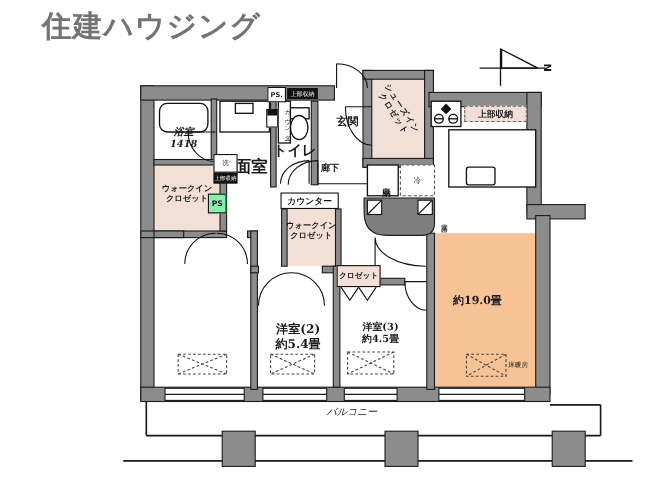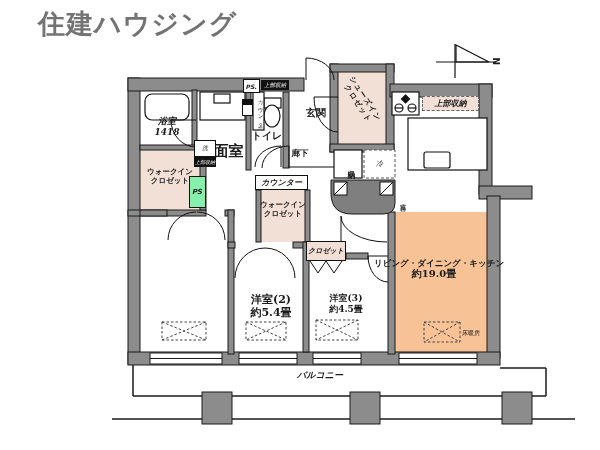--- a/index.html
+++ b/index.html
@@ -4,21 +4,21 @@
 <style>
   html,body{margin:0;padding:0;background:#fff;}
   #canvas{position:relative;width:600px;height:450px;background:#fff;overflow:hidden;
           font-family:"DejaVu Sans",sans-serif;}
   svg{position:absolute;left:0;top:0;}
   .lbl{position:absolute;text-align:center;color:#1a1a1a;
        font-family:"DejaVu Serif",serif;font-weight:bold;line-height:1.2;white-space:nowrap;}
   .sans{font-family:"DejaVu Sans",sans-serif;}
   .vtext{writing-mode:vertical-rl;text-orientation:upright;letter-spacing:1px;}
   .badge{position:absolute;box-sizing:border-box;display:flex;align-items:center;
-         justify-content:center;font-family:"DejaVu Sans",sans-serif;color:#1a1a1a;font-style:italic;}
+         justify-content:center;font-family:"DejaVu Sans",sans-serif;color:#1a1a1a;}
   .logo{position:absolute;left:14px;top:6px;font-size:27px;font-weight:bold;
         letter-spacing:1px;color:#737373;font-family:"DejaVu Sans",sans-serif;margin-left:24px;}
 </style>
 </head>
 <body>
 
 <div id="canvas">
 
   <svg width="600" height="450" viewBox="0 0 600 450">
 
@@ -151,33 +151,33 @@
   <div class="logo">住建ハウジング</div>
 
   <div class="lbl sans" style="left:489px;top:56px;width:14px;font-size:9px;transform:rotate(90deg);">N</div>
 
   <div class="lbl" style="left:140px;top:116px;width:54px;font-size:9px;font-style:italic;">
     <span>浴室</span><br>
     <span>1418</span>
   </div>
   <div class="lbl" style="left:197px;top:110px;width:48px;font-size:15px;margin-top:32px;">洗面室</div>
   <div class="lbl sans vtext" style="left:254px;top:94px;width:10px;height:34px;font-size:5.5px;font-weight:normal;">カウンター</div>
-  <div class="lbl" style="left:248px;top:130px;width:38px;font-size:10px;">トイレ</div>
-  <div class="lbl" style="left:294px;top:107px;width:44px;font-size:10px;">玄関</div>
+  <div class="lbl" style="left:248px;top:130px;width:38px;font-size:13px;">トイレ</div>
+  <div class="lbl" style="left:294px;top:107px;width:44px;font-size:10px;font-family:Liberation Mono, monospace;">玄関</div>
   <div class="lbl" style="left:318px;top:92px;width:88px;font-size:7.5px;transform:rotate(57deg);letter-spacing:1px;">
     <span>シューズイン</span><br>
     <span>クロゼット</span>
   </div>
   <div class="lbl" style="left:282px;top:148px;width:36px;font-size:8.5px;">廊下</div>
   <div class="lbl" style="left:137px;top:167px;width:66px;font-size:7.5px;">
     <span>ウォークイン</span><br>
     <span>クロゼット</span>
   </div>
 
-  <div class="badge" style="left:189px;top:176px;width:17px;height:32px;border:1px solid #111;background:#86efac;font-size:7px;font-weight:bold;">PS</div>
+  <div class="badge" style="left:189px;top:176px;width:17px;height:18px;border:1px solid #111;background:#86efac;font-size:7px;font-weight:bold;">PS</div>
   <div class="badge" style="left:243px;top:79px;width:17px;height:14px;border:1px solid #111;background:#fff;font-size:6px;font-weight:bold;">PS.</div>
   <div class="badge" style="left:261px;top:80px;width:28px;height:10px;background:#111;color:#fff;font-size:5.5px;">上部収納</div>
   <div class="badge" style="left:242px;top:99px;width:11px;height:17px;border:1px solid #111;background:#fff;">
     <div style="position:absolute;top:0;left:0;right:0;height:5px;background:#111;"></div>
   </div>
   <div class="badge" style="left:194px;top:140px;width:22px;height:17px;border:1px solid #111;background:#fff;font-size:6px;">洗</div>
   <div class="badge" style="left:194px;top:157px;width:22px;height:10px;background:#111;color:#fff;font-size:5px;">上部収納</div>
 
   <div class="badge" style="left:255px;top:175px;width:53px;height:15px;border:1px solid #111;background:#fff;font-size:8px;font-weight:bold;font-family:'DejaVu Serif',serif;">カウンター</div>
   <div class="lbl" style="left:257px;top:200px;width:52px;font-size:7.5px;">
@@ -194,20 +194,20 @@
   <div class="lbl" style="left:240px;top:293px;width:62px;font-size:11px;">
     <span>洋室(2)</span><br>
     <span>約5.4畳</span>
   </div>
   <div class="lbl" style="left:314px;top:293px;width:64px;font-size:9px;">
     <span>洋室(3)</span><br>
     <span>約4.5畳</span>
   </div>
 
   <div class="lbl" style="left:374px;top:258px;width:120px;font-size:8.5px;">
-    <span>リビング・ダイニング・キッチン</span><br>
+    <br>
     <span style="font-size:10px;margin-top:24px;">約19.0畳</span>
   </div>
   <div class="lbl" style="left:459px;top:329px;width:24px;font-size:6px;font-weight:normal;">床暖房</div>
 
-  <div class="lbl" style="left:278px;top:370px;width:84px;font-size:9px;font-weight:bold;font-style:italic;">バルコニー</div>
+  <div class="lbl" style="left:278px;top:370px;width:84px;font-size:9px;font-weight:normal;font-style:italic;">バルコニー</div>
 
 </div>
 
 </body></html>

